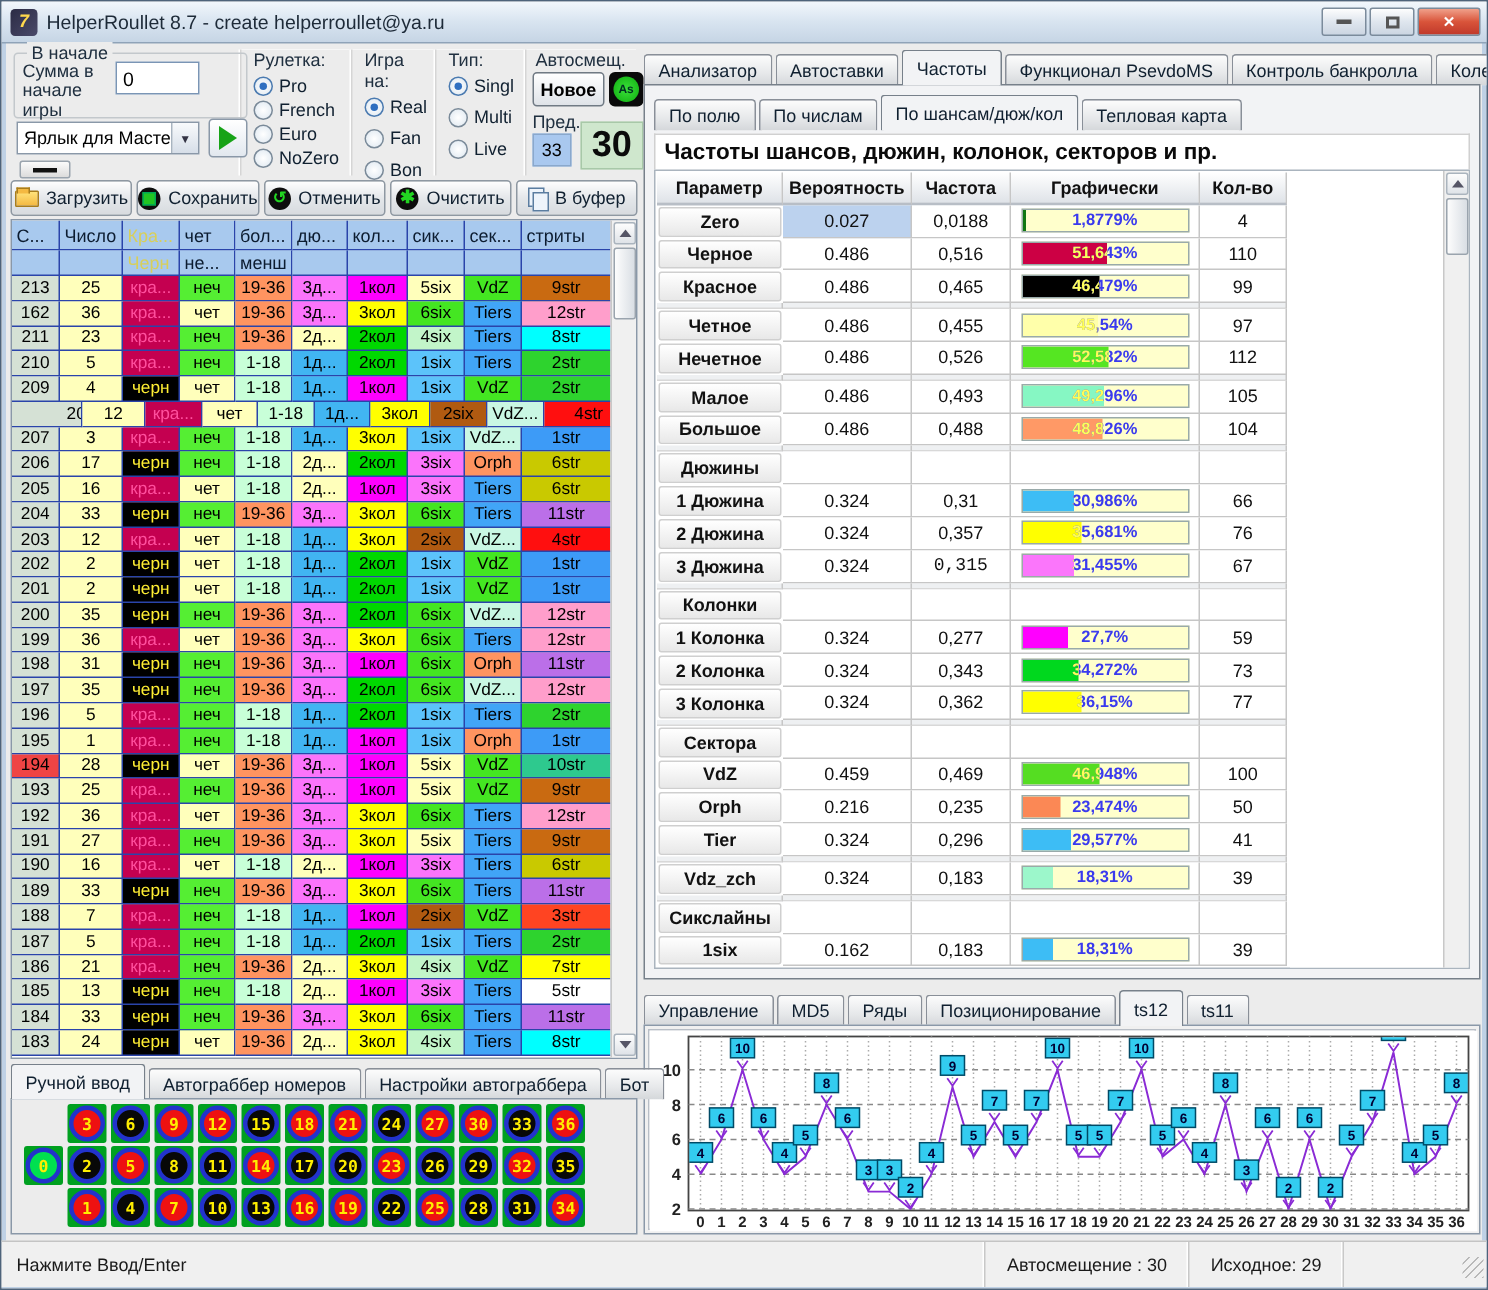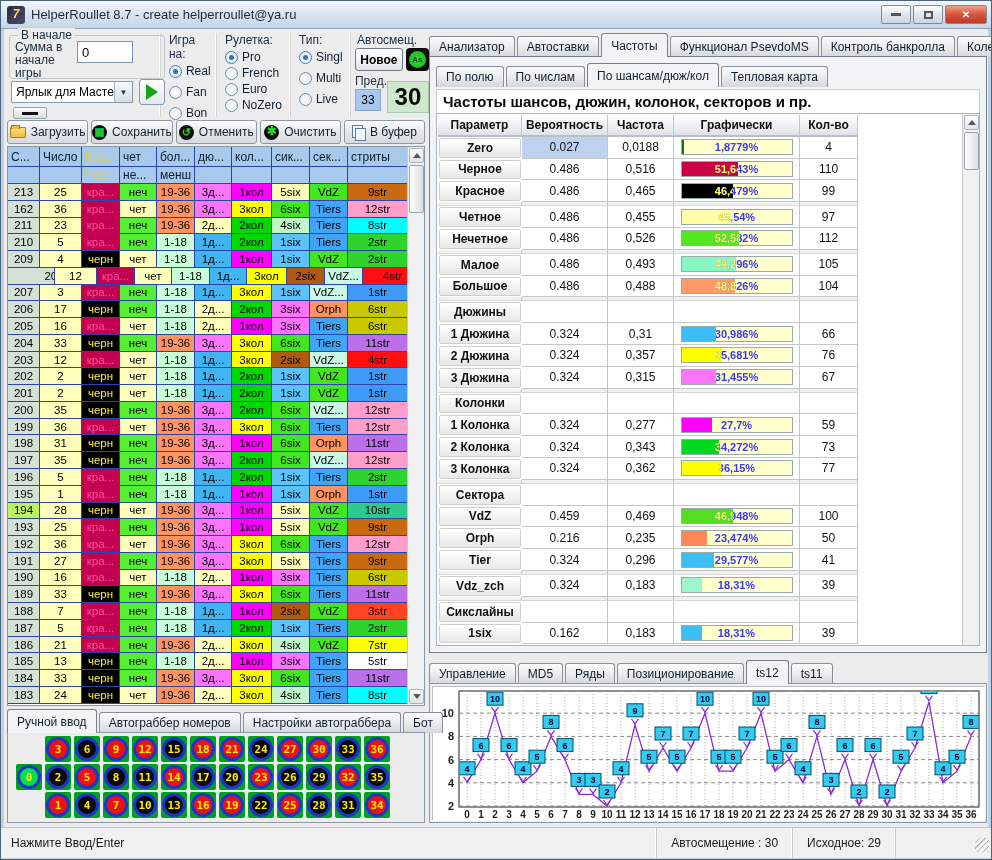--- a/index.html
+++ b/index.html
@@ -161,52 +161,52 @@
         <span class="cb-btn">▼</span>
       </div>
       <div class="play-btn">
           <span class="play-tri"></span>
         </div>
       <div class="dash-btn">
           <span class="bar"></span>
         </div>
     </div>
     <div class="radio-groups" id="radio-groups">
+        <div class="radio-group g2">
+          <div class="rg-label">Рулетка:</div>
+          <div class="radio-row tight">
+            <span class="radio sel"></span>
+            <span class="radio-label">Pro</span>
+          </div>
+          <div class="radio-row tight">
+            <span class="radio"></span>
+            <span class="radio-label">French</span>
+          </div>
+          <div class="radio-row tight">
+            <span class="radio"></span>
+            <span class="radio-label">Euro</span>
+          </div>
+          <div class="radio-row tight">
+            <span class="radio"></span>
+            <span class="radio-label">NoZero</span>
+          </div>
+        </div>
         <div class="radio-group g1">
           <div class="rg-label">Игра на:</div>
           <div class="radio-row">
             <span class="radio sel"></span>
             <span class="radio-label">Real</span>
           </div>
           <div class="radio-row">
             <span class="radio"></span>
             <span class="radio-label">Fan</span>
           </div>
           <div class="radio-row">
             <span class="radio"></span>
             <span class="radio-label">Bon</span>
-          </div>
-        </div>
-        <div class="radio-group g2">
-          <div class="rg-label">Рулетка:</div>
-          <div class="radio-row tight">
-            <span class="radio sel"></span>
-            <span class="radio-label">Pro</span>
-          </div>
-          <div class="radio-row tight">
-            <span class="radio"></span>
-            <span class="radio-label">French</span>
-          </div>
-          <div class="radio-row tight">
-            <span class="radio"></span>
-            <span class="radio-label">Euro</span>
-          </div>
-          <div class="radio-row tight">
-            <span class="radio"></span>
-            <span class="radio-label">NoZero</span>
           </div>
         </div>
         <div class="radio-group g3">
           <div class="rg-label">Тип:</div>
           <div class="radio-row">
             <span class="radio sel"></span>
             <span class="radio-label">Singl</span>
           </div>
           <div class="radio-row">
             <span class="radio"></span>
@@ -501,21 +501,21 @@
           <div class="s-cell" style="width: 38px; background: rgb(196, 0, 80); color: rgb(255, 79, 158);">кра...</div>
           <div class="s-cell" style="width: 37px; background: rgb(85, 238, 51); color: rgb(0, 0, 0);">неч</div>
           <div class="s-cell" style="width: 38px; background: rgb(200, 255, 216); color: rgb(0, 0, 0);">1-18</div>
           <div class="s-cell" style="width: 37px; background: rgb(65, 181, 242); color: rgb(0, 0, 0);">1д...</div>
           <div class="s-cell" style="width: 40px; background: rgb(255, 0, 255); color: rgb(0, 0, 0);">1кол</div>
           <div class="s-cell" style="width: 38px; background: rgb(92, 195, 250); color: rgb(0, 0, 0);">1six</div>
           <div class="s-cell" style="width: 38px; background: rgb(255, 148, 96); color: rgb(0, 0, 0);">Orph</div>
           <div class="s-cell" style="width: 60px; background: rgb(61, 155, 247); color: rgb(0, 0, 0);">1str</div>
         </div>
         <div class="s-row">
-          <div class="s-cell" style="width: 32px; background: #bef264; color: rgb(0, 0, 0);">194</div>
+          <div class="s-cell" style="width: 32px; background: #ef4444; color: rgb(0, 0, 0);">194</div>
           <div class="s-cell" style="width: 42px; background: rgb(255, 255, 187); color: rgb(0, 0, 0);">28</div>
           <div class="s-cell" style="width: 38px; background: rgb(0, 0, 0); color: rgb(255, 238, 51);">черн</div>
           <div class="s-cell" style="width: 37px; background: rgb(255, 255, 187); color: rgb(0, 0, 0);">чет</div>
           <div class="s-cell" style="width: 38px; background: rgb(255, 148, 96); color: rgb(0, 0, 0);">19-36</div>
           <div class="s-cell" style="width: 37px; background: rgb(251, 116, 251); color: rgb(0, 0, 0);">3д...</div>
           <div class="s-cell" style="width: 40px; background: rgb(255, 0, 255); color: rgb(0, 0, 0);">1кол</div>
           <div class="s-cell" style="width: 38px; background: rgb(255, 255, 187); color: rgb(0, 0, 0);">5six</div>
           <div class="s-cell" style="width: 38px; background: rgb(68, 230, 34); color: rgb(0, 0, 0);">VdZ</div>
           <div class="s-cell" style="width: 60px; background: rgb(46, 201, 142); color: rgb(0, 0, 0);">10str</div>
         </div>
@@ -831,21 +831,21 @@
                 <div class="fill" style="width: 35.681%; background: rgb(255, 255, 0);"></div>
                 <div class="ptxt" style="color: rgb(58, 58, 238);">35,681%</div>
                 <div class="ptxt" style="color: rgb(255, 255, 85); clip-path: inset(0px 64.319% 0px 0px);">35,681%</div>
               </div>
             </div>
             <div class="f-cell" style="width: 58px;">76</div>
           </div>
           <div class="f-row">
             <div class="f-cell f-param" style="width: 82px;">3 Дюжина</div>
             <div class="f-cell" style="width: 86px;">0.324</div>
-            <div class="f-cell" style="width: 66px;">0,315</div>
+            <div class="f-cell" style="width: 66px; font-family: Liberation Mono, monospace;">0,315</div>
             <div class="f-cell" style="width: 126px;">
               <div class="gbar" style="background: rgb(255, 255, 204);">
                 <div class="fill" style="width: 31.455%; background: rgb(251, 118, 251);"></div>
                 <div class="ptxt" style="color: rgb(58, 58, 238);">31,455%</div>
                 <div class="ptxt" style="color: rgb(255, 255, 85); clip-path: inset(0px 68.545% 0px 0px);">31,455%</div>
               </div>
             </div>
             <div class="f-cell" style="width: 58px;">67</div>
           </div>
           <div class="f-row">

